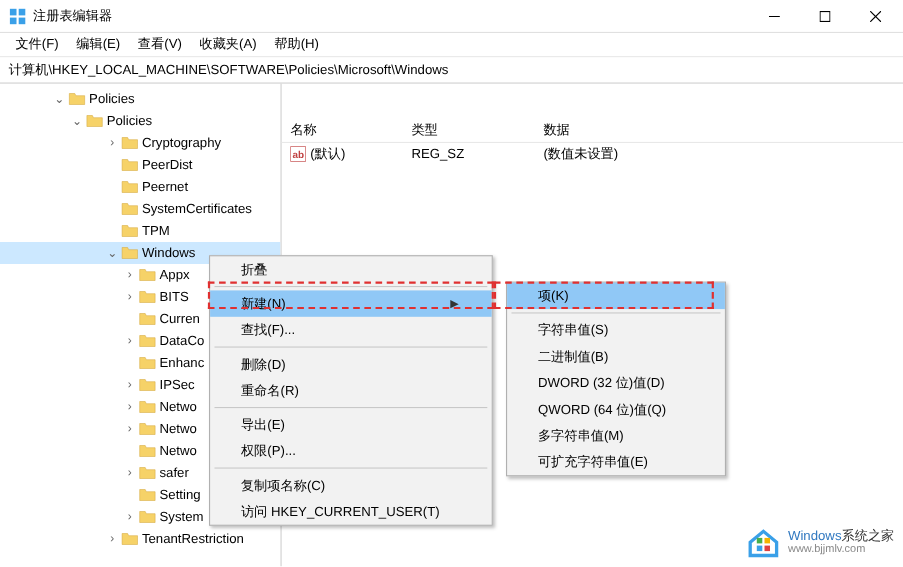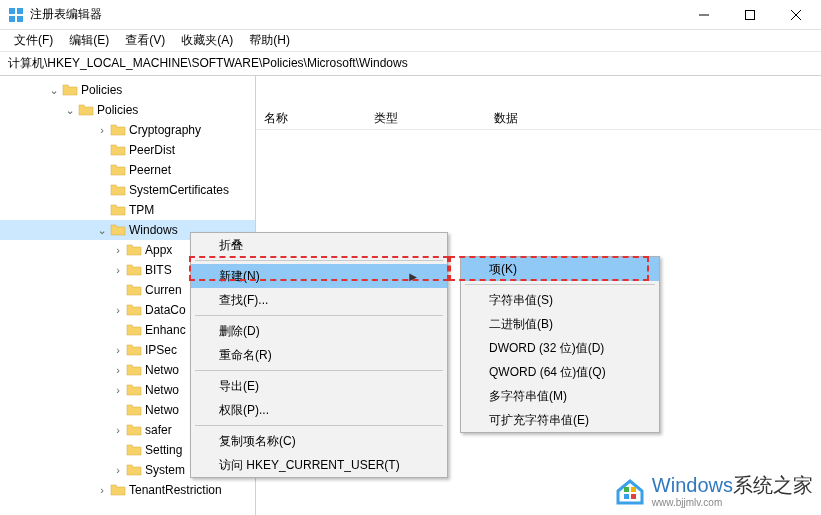--- a/index.html
+++ b/index.html
@@ -54,21 +54,21 @@
     .ctx1 { left: 190px; top: 232px; width: 258px; }
     .ctx2 { left: 460px; top: 256px; width: 200px; }
 
     .highlight { position: absolute; border: 2px dashed #e03030; pointer-events: none; z-index: 20; }
     .hl1 { left: 189px; top: 256px; width: 260px; height: 25px; }
     .hl2 { left: 449px; top: 256px; width: 200px; height: 25px; }
 
     .watermark { position: absolute; right: 8px; bottom: 6px; display: flex; align-items: center; font-size: 11px; color: #3078c0; z-index: 30; }
     .watermark .wlogo { width: 36px; height: 32px; margin-right: 4px; }
     .watermark .wtxt { display: flex; flex-direction: column; line-height: 1.2; }
-    .watermark .wbig { font-size: 20px; color: #3078c0; }
+    .watermark .wbig { font-size: 12px; color: #3078c0; }
     .watermark .wurl { color: #888; font-size: 10px; }
   </style>
 </head>
 <body>
 
 <div class="titlebar">
   <svg class="app-icon" viewBox="0 0 16 16">
     <rect x="1" y="1" width="6" height="6" fill="#3aa0e8"></rect>
     <rect x="9" y="1" width="6" height="6" fill="#3aa0e8"></rect>
     <rect x="1" y="9" width="6" height="6" fill="#3aa0e8"></rect>
@@ -302,20 +302,30 @@
         </li>
     </ul>
   </div>
 
   <div class="list">
     <div class="cols">
       <div class="col c1">名称</div>
       <div class="col c2">类型</div>
       <div class="col c3">数据</div>
     </div>
+    <div class="lrow">
+      <div class="cell c1">
+        <svg class="val-icon" viewBox="0 0 14 14">
+            <rect x="0" y="0" width="14" height="14" fill="#fff" stroke="#c04040"></rect>
+            <text x="2" y="11" font-size="9" fill="#c04040" font-weight="bold">ab</text>
+          </svg><span>(默认)</span>
+      </div>
+      <div class="cell c2">REG_SZ</div>
+      <div class="cell c3">(数值未设置)</div>
+    </div>
   </div>
 
 </div>
 
 <div class="ctx ctx1">
   <div class="mi">
       <span>折叠</span>
     </div>
   <div class="sep"></div>
   <div class="mi sel">

